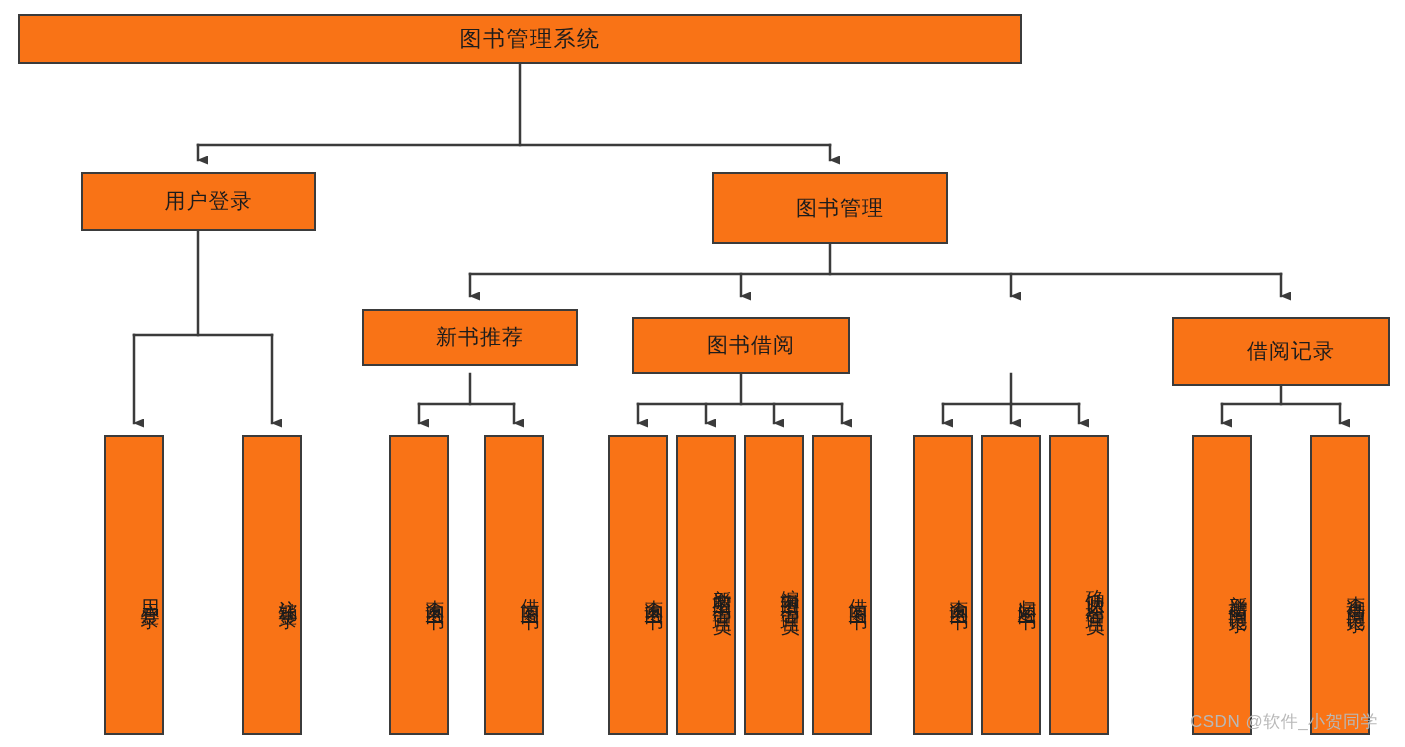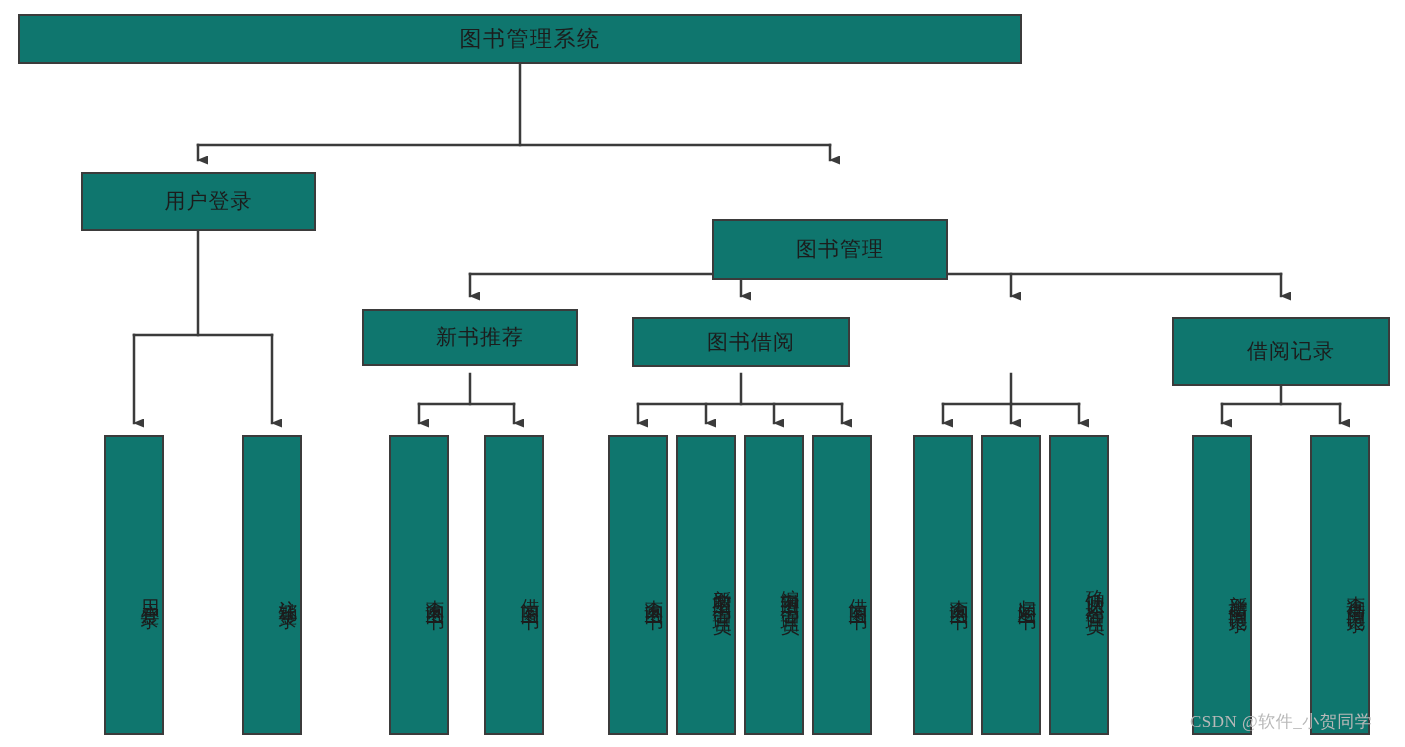--- a/index.html
+++ b/index.html
@@ -12,21 +12,21 @@
     position:relative;
     width:1405px;
     height:747px;
     overflow:hidden;
     background:#ffffff;
   }
   
   .node{
     position:absolute;
     box-sizing:border-box;
-    background:#0f766e;
+    background:#f97316;
     border:2.5px solid #3b3b3b;
     display:flex;
     align-items:center;
     justify-content:center;
     text-align:right;
     color:#1c1c1c;
     line-height:1.25;
     padding-left:20px;
   }
   .node.h-node{            
@@ -59,21 +59,21 @@
   }
   
   #watermark{
     position:absolute;
     left:1190px;
     top:710px;
     font-size:17px;
     color:#b9b9b9;
     letter-spacing:0.5px;
     white-space:nowrap;
-    font-family:Liberation Serif, serif;
+    font-family:Liberation Sans, sans-serif;
   }
 </style>
 </head>
 <body>
 
 <div id="diagram-root">
 
   <svg id="wires" viewBox="0 0 1405 747" width="1405" height="747" xmlns="http://www.w3.org/2000/svg">
     <defs>
       <marker id="arrowhead" markerWidth="9" markerHeight="11" refX="4.5" refY="10" orient="auto" markerUnits="userSpaceOnUse">
@@ -121,25 +121,25 @@
       <path d="M1222,404 L1340,404"></path>
       <path d="M1222,404 L1222,423" marker-end="url(#arrowhead)"></path>
       <path d="M1340,404 L1340,423" marker-end="url(#arrowhead)"></path>
     </g>
   </svg>
 
   <div class="node h-node root-node" style="left:18px;top:14px;width:1004px;height:50px;">图书管理系统</div>
 
   <div class="node h-node" style="left:81px;top:172px;width:235px;height:59px;">用户登录</div>
 
-  <div class="node h-node" style="left:712px;top:172px;width:236px;height:61px;margin-top:47px;">图书管理</div>
+  <div class="node h-node" style="left:712px;top:172px;width:236px;height:72px;">图书管理</div>
 
   <div class="node h-node" style="left:362px;top:309px;width:216px;height:57px;">新书推荐</div>
 
-  <div class="node h-node" style="left:632px;top:317px;width:218px;height:50px;">图书借阅</div>
+  <div class="node h-node" style="left:632px;top:317px;width:218px;height:57px;">图书借阅</div>
 
 
   <div class="node h-node" style="left:1172px;top:317px;width:218px;height:69px;">借阅记录</div>
 
   <div class="node v-node" style="left:104px;top:435px;width:60px;height:300px;">用户登录</div>
   <div class="node v-node" style="left:242px;top:435px;width:60px;height:300px;">注销登录</div>
 
   <div class="node v-node" style="left:389px;top:435px;width:60px;height:300px;">查询图书</div>
   <div class="node v-node" style="left:484px;top:435px;width:60px;height:300px;">借阅图书</div>
 

